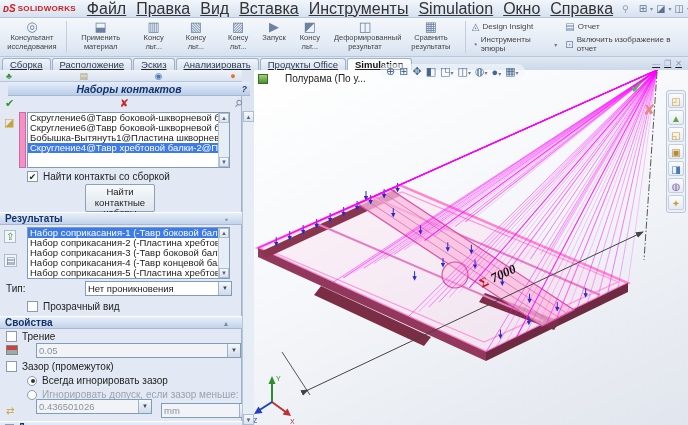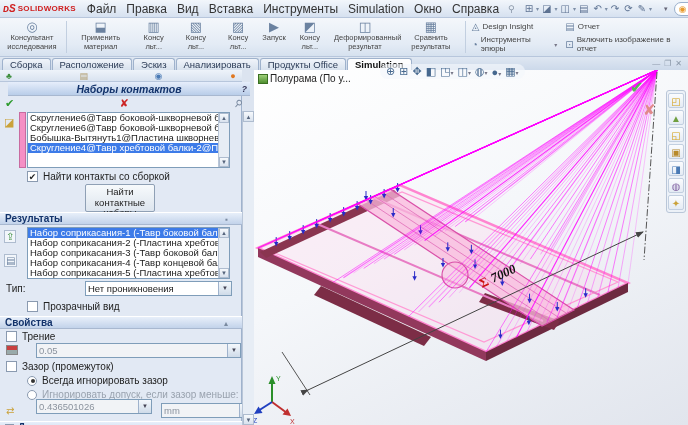--- a/index.html
+++ b/index.html
@@ -8,21 +8,21 @@
          background:#dce4f0; position:relative; }
   .abs { position:absolute;justify-content:space-between; }
 
   
   #titlebar { left:0; top:0; width:688px; height:18px;
     background:linear-gradient(#f2f6fb,#d6e1f0); border-bottom:1px solid #b7c6dc;
     display:flex; align-items:center; }
   #logo { display:flex; align-items:center; padding:0 6px 0 3px; }
   #logo .dsmark { color:#d02020; font-weight:bold; font-style:italic; font-size:10px; margin-right:2px; }
   #logo .logotext { color:#d02020; font-weight:bold; font-size:8px; letter-spacing:.3px; }
-  .menu-item { font-size:12px; color:#333; padding:1px 5px; cursor:default; }
+  .menu-item { font-size:16px; color:#333; padding:1px 5px; cursor:default;text-decoration:underline; }
   #menu-pin { color:#8a97a8; font-size:9px; padding:0 4px; }
   .qat { display:flex; align-items:center; gap:1px; margin-left:4px; }
   .qat .qi { color:#5d7292; font-size:10px; padding:0 2px; }
   .qat .dd { color:#7d8ea6; font-size:6px; }
   #doc-title { margin-left:10px; font-size:10.5px; color:#333; white-space:nowrap; overflow:hidden; max-width:112px; }
   #doc-title-dd { color:#667; font-size:7px; padding:0 2px; }
   #search-box { margin-left:4px; display:flex; align-items:center; background:#fff;
     border:1px solid #9ab0cc; border-radius:8px; height:14px; padding:0 4px; width:60px; }
   #search-box .sicon { color:#e89a2d; font-size:9px; margin-right:3px; }
   #search-box .stext { color:#555; font-size:9px; white-space:nowrap; overflow:hidden; }
@@ -36,21 +36,21 @@
   .rbtn .ric { font-size:13px; line-height:14px; color:#6b82a0; }
   .rbtn .rlb { font-size:7.5px; line-height:8.5px; white-space:pre-line; max-width:62px; }
   .rsep { width:1px; background:#c2cfe0; margin:3px 2px; }
   .rsmallcol { display:flex; flex-direction:column; justify-content:center; gap:3px; padding:0 4px; }
   .rsmall { display:flex; align-items:center; gap:3px; font-size:8px; color:#444; }
   .rsmall .ric { font-size:10px; color:#6b82a0; }
   .rsmall .dd { font-size:6px; color:#778; }
 
   
   #tabbar { left:0; top:57px; width:688px; height:13px; background:linear-gradient(#dfe7f2,#ccd9ea);
-    display:flex; align-items:flex-end; padding-left:2px; }
+    display:flex; align-items:flex-end; padding-left:2px;text-decoration:underline; }
   .ctab { font-size:9.5px; color:#2a3a55; padding:0 7px; height:12px; line-height:12px;
     border:1px solid #9fb2cc; border-bottom:none; border-radius:3px 3px 0 0;
     background:linear-gradient(#f0f4fa,#d8e2ee); margin-right:1px; white-space:nowrap; }
   .ctab.active { background:#fdfdfe; font-weight:bold; color:#111; }
   #docwin-controls { margin-left:auto; display:flex; gap:4px; padding:0 6px 2px; }
   #docwin-controls span { color:#8a97a8; font-size:8px; }
 
   
   #panel { left:0; top:70px; width:242px; height:355px; background:#e2e9f4; border-right:1px solid #9fb2cc; }
   #pm-tabstrip { left:0; top:0; width:242px; height:12px; background:linear-gradient(#eef3fa,#d9e3f0);
@@ -99,21 +99,21 @@
   #panel-scroll { left:242px; top:111px; width:12px; height:314px; background:#e7edf5; border-left:1px solid #b9c6d8;
     position:absolute; display:flex; flex-direction:column; justify-content:space-between; align-items:center; }
   #panel-scroll .ar { font-size:6px; color:#56657d; width:100%; text-align:center;
     background:linear-gradient(#f6f9fc,#d9e2ee); border:1px solid #aebccf; height:11px; line-height:10px; }
 
   
   #graphics { left:254px; top:70px; width:434px; height:355px;
     background:linear-gradient(155deg,#ffffff 0%,#f5f7fa 45%,#e1e5ed 100%); overflow:hidden; }
   #gfx-svg { position:absolute; left:0; top:0; }
 
-  #tree-overlay { left:258px; top:73px; display:flex; align-items:center; gap:2px; font-size:10px; color:#222; }
+  #tree-overlay { left:258px; top:73px; display:flex; align-items:center; gap:17px; font-size:10px; color:#222; }
   #tree-overlay .part-ic { width:10px; height:10px; background:linear-gradient(#9fd07a,#4f8f2f); border:1px solid #3a6f22; display:inline-block; }
 
   #headsup { left:380px; top:64px; display:flex; align-items:center; gap:4px;
     background:rgba(245,248,252,.65); border-radius:8px; padding:1px 6px; }
   .hu { color:#46688e; font-size:11px; }
   .hu .dd { font-size:6px; color:#778; }
 
   #confirm-check { left:630px; top:78px; color:#58b558; font-size:16px; font-weight:bold; }
   #confirm-x { left:643px; top:101px; color:#e08a8a; font-size:15px; font-weight:bold; }
 

